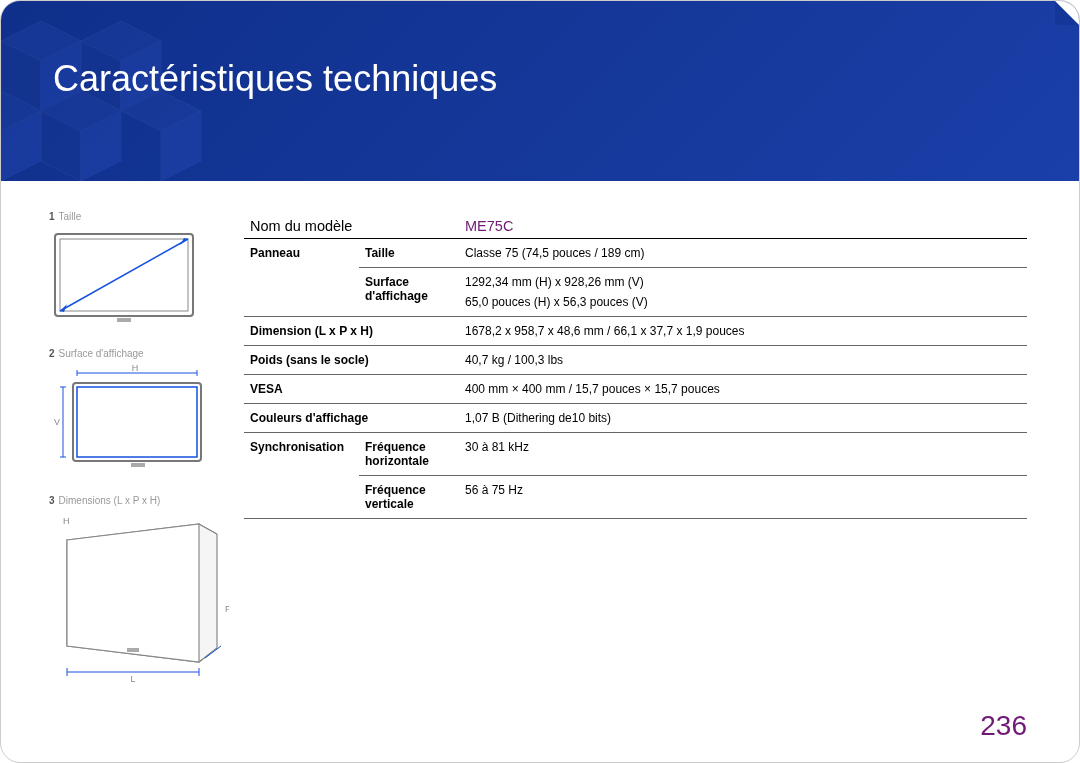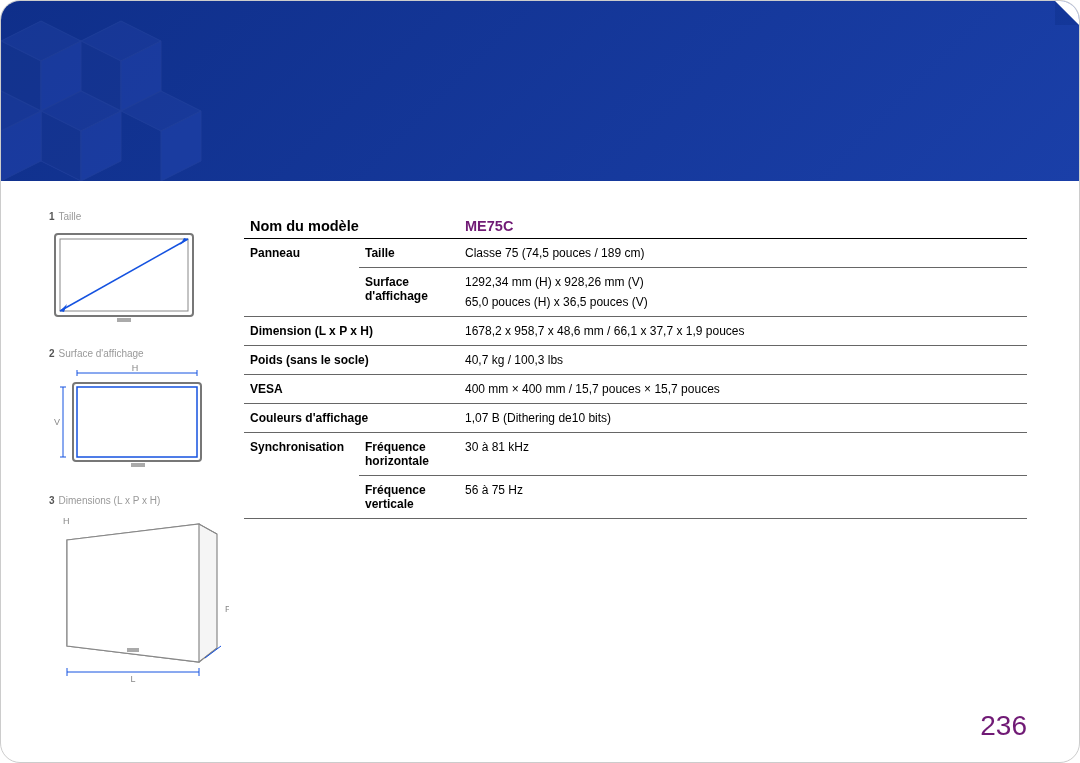--- a/index.html
+++ b/index.html
@@ -24,21 +24,21 @@
   
   .body { display:flex; padding:30px 52px 0 48px; gap:30px; }
   .left-col { width:165px; font-size:10px; color:#888;}
   .illus { margin-bottom:18px;}
   .illus .cap { display:flex; gap:4px; margin-bottom:6px; color:#999;}
   .illus .cap .num { font-weight:700; color:#555;}
   .main { flex:1;}
   .section-title { font-size:26px; color:#1452c9; font-weight:500; margin-bottom:20px;}
   .spec-table { width:100%; font-size:12px; border-collapse:collapse;}
   .spec-table td { padding:7px 6px; vertical-align:top; border-bottom:0.5px solid #666;}
-  .spec-table thead td { font-size:14.5px; font-weight:700; border-bottom:1.2px solid #000; padding-bottom:4px;margin-top:8px;}
+  .spec-table thead td { font-size:14.5px; font-weight:400; border-bottom:1.2px solid #000; padding-bottom:4px;margin-top:8px;}
   .spec-table thead td.model-val { color:#701a75;}
   .spec-table .rh { font-weight:700; width:115px;margin-top:8px;}
   .spec-table .rh2 { font-weight:700; width:100px;}
   .spec-table .noborder td { border-bottom:none;}
   .pagenum { position:absolute; right:52px; bottom:20px; font-size:28px; color:#701a75; font-weight:300;}
   .fig-label { font-size:9px; fill:#888; font-family:inherit;}
 </style>
 </head>
 <body>
 
@@ -60,20 +60,21 @@
         <path d="M0 130 L40 110 L40 160 L0 180 Z" fill="#2d4fbd"></path>
         <path d="M120 110 L160 90 L200 110 L160 130 Z" fill="#2547a8"></path>
         <path d="M160 130 L200 110 L200 160 L160 180 Z" fill="#2d4fbd"></path>
       </g>
     </svg>
     <svg class="corner" viewBox="0 0 24 24">
       <path d="M0 0 L24 0 L24 24 Z" fill="#fff"></path>
       <path d="M0 0 L24 24 L0 24 Z" fill="#0a2a80" opacity="0.3"></path>
     </svg>
     <div class="titles">
+      <div class="title">Caractéristiques techniques</div>
     </div>
   </div>
 
   <div class="body">
 
     <div class="left-col">
 
       <div class="illus">
         <div class="cap">
           <span class="num">1</span>
@@ -152,21 +153,21 @@
         <tbody>
           <tr>
             <td class="rh" rowspan="2">Panneau</td>
             <td class="rh2">Taille</td>
             <td>Classe 75 (74,5 pouces / 189 cm)</td>
           </tr>
           <tr>
             <td class="rh2">Surface d'affichage</td>
             <td>
               <div>1292,34 mm (H) x 928,26 mm (V)</div>
-              <div style="margin-top:6px">65,0 pouces (H) x 36,5 pouces (V)</div>
+              <div style="margin-top:6px">65,0 pouces (H) x 56,3 pouces (V)</div>
             </td>
           </tr>
           <tr>
             <td class="rh" colspan="2">Dimension (L x P x H)</td>
             <td>1678,2 x 958,7 x 48,6 mm / 66,1 x 37,7 x 1,9 pouces</td>
           </tr>
           <tr>
             <td class="rh" colspan="2">Poids (sans le socle)</td>
             <td>40,7 kg / 100,3 lbs</td>
           </tr>

